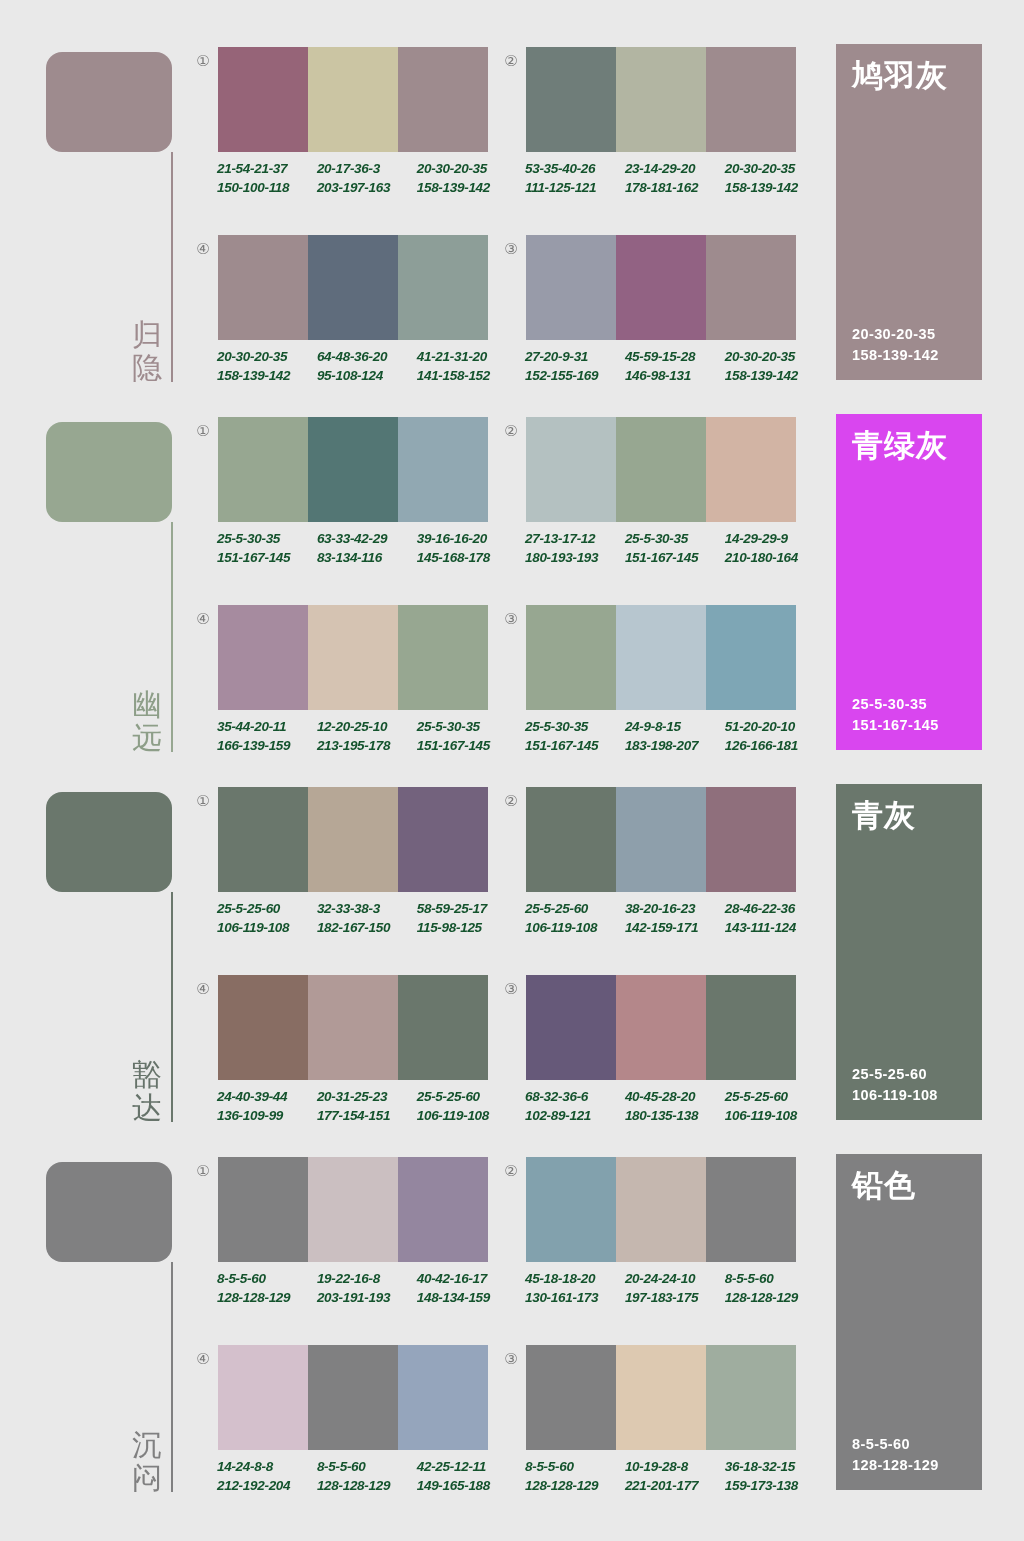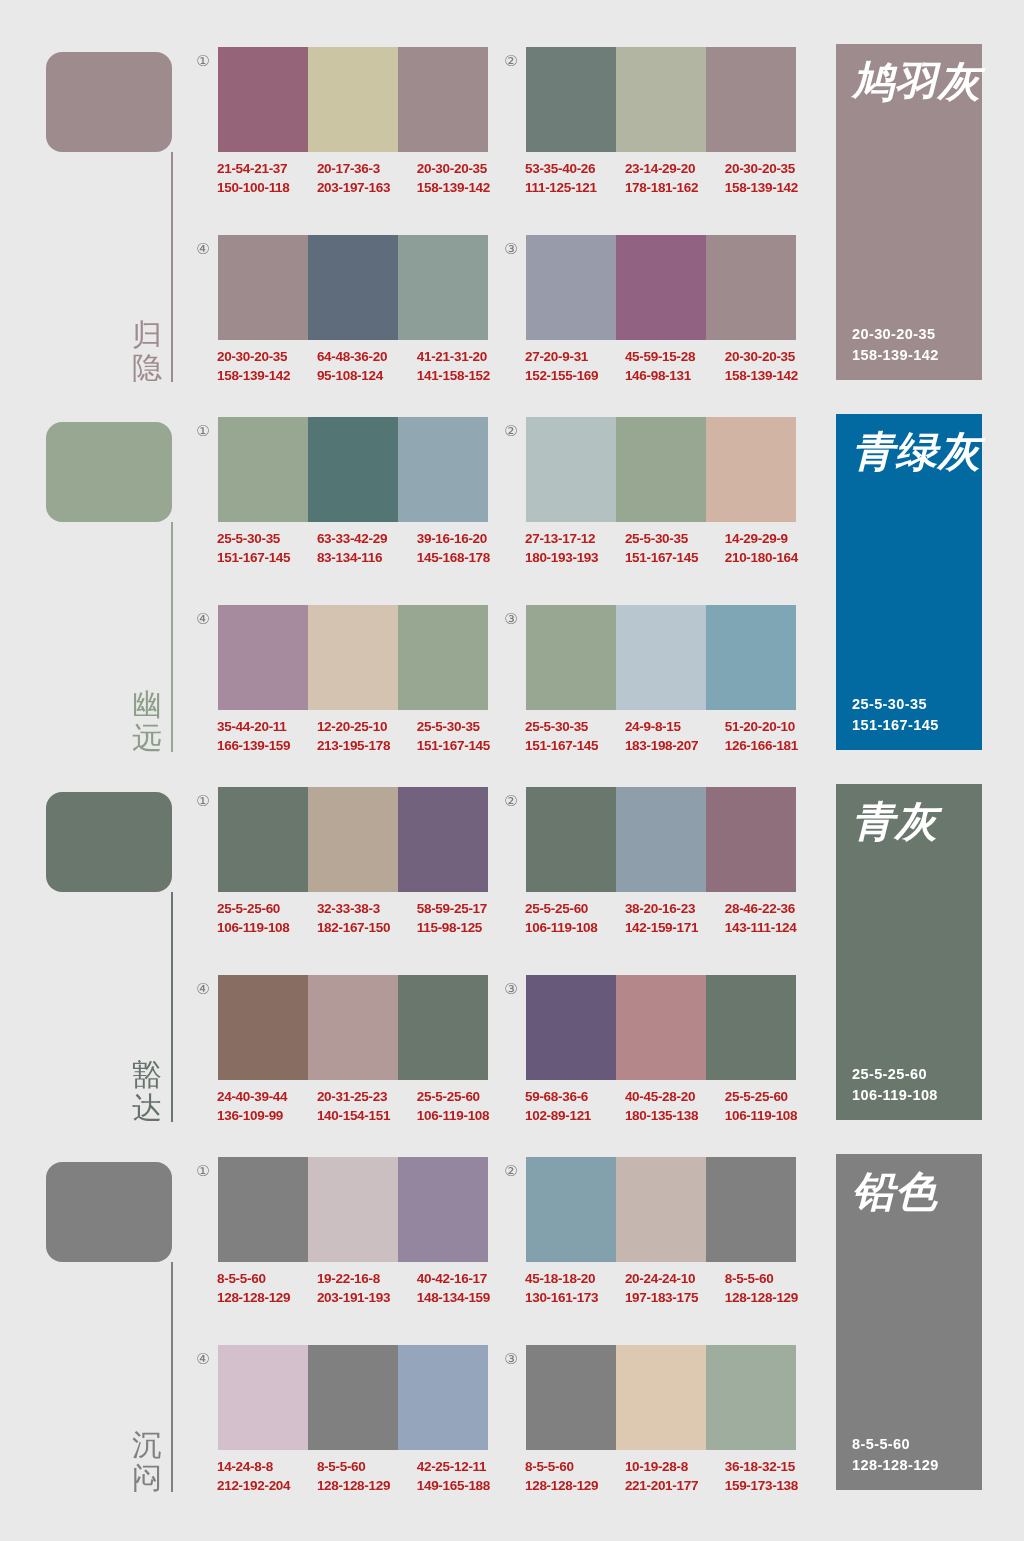--- a/index.html
+++ b/index.html
@@ -62,40 +62,41 @@
 
   .codes {
     position: absolute; left: 25px; top: 117px;
     width: 290px;
     display: flex;
   }
   .codes > div {
     width: 104px;
     font-size: 13.5px;
     line-height: 19px;
-    color: #b91c1c;
+    color: #14532d;
     font-weight: 600;
     letter-spacing: -0.3px;
     white-space: nowrap;
+    font-style: italic;
   }
   .codes > div:nth-child(3) { width: 94px; }
 
   
   .panel {
     position: absolute; left: 836px; top: 2px;
     width: 146px; height: 336px;
     padding: 14px 14px 14px 16px;
     display: flex; flex-direction: column;
     justify-content: space-between;
   }
   .panel-name {
-    font-size: 42px; line-height: 1.12; color: #ffffff;
+    font-size: 31px; line-height: 1.12; color: #ffffff;
     font-weight: bold;
     font-family: "DejaVu Sans", "Liberation Sans", sans-serif;
-    white-space: nowrap; letter-spacing: 1px; font-style: italic;
+    white-space: nowrap; letter-spacing: 1px;
   }
   .panel-codes {
     font-size: 14.5px; line-height: 21px;
     color: #ffffff; font-weight: bold;
     letter-spacing: 0.4px;
     white-space: nowrap;
   }
 </style>
 </head>
 <body style="background: rgb(233, 233, 233);">
@@ -293,21 +294,21 @@
             <div>
               <div>24-9-8-15</div>
               <div>183-198-207</div>
             </div>
             <div>
               <div>51-20-20-10</div>
               <div>126-166-181</div>
             </div>
           </div>
         </div>
-        <div class="panel" style="background: #0369a1;">
+        <div class="panel" style="background: #d946ef;">
           <div class="panel-name">青绿灰</div>
           <div class="panel-codes">
             <div>25-5-30-35</div>
             <div>151-167-145</div>
           </div>
         </div>
       </div>
       <div class="section sec2">
         <div class="chip" style="background: rgb(106, 119, 108);"></div>
         <div class="stem" style="background: rgb(106, 119, 108);"></div>
@@ -366,38 +367,38 @@
             <div style="background: rgb(177, 154, 151);"></div>
             <div style="background: rgb(106, 119, 108);"></div>
           </div>
           <div class="codes">
             <div>
               <div>24-40-39-44</div>
               <div>136-109-99</div>
             </div>
             <div>
               <div>20-31-25-23</div>
-              <div>140-154-151</div>
+              <div>177-154-151</div>
             </div>
             <div>
               <div>25-5-25-60</div>
               <div>106-119-108</div>
             </div>
           </div>
         </div>
         <div class="combo c3">
           <div class="combo-num">③</div>
           <div class="swatches">
             <div style="background: rgb(102, 89, 121);"></div>
             <div style="background: rgb(180, 135, 138);"></div>
             <div style="background: rgb(106, 119, 108);"></div>
           </div>
           <div class="codes">
             <div>
-              <div>59-68-36-6</div>
+              <div>68-32-36-6</div>
               <div>102-89-121</div>
             </div>
             <div>
               <div>40-45-28-20</div>
               <div>180-135-138</div>
             </div>
             <div>
               <div>25-5-25-60</div>
               <div>106-119-108</div>
             </div>

